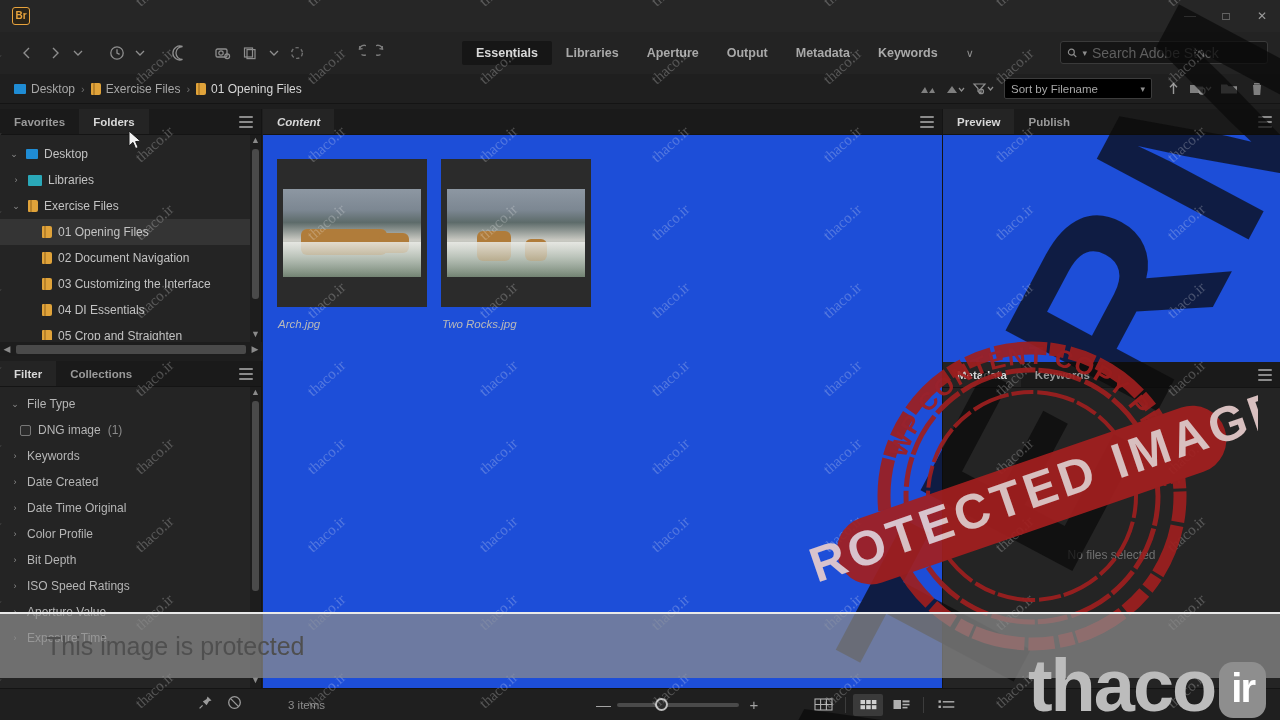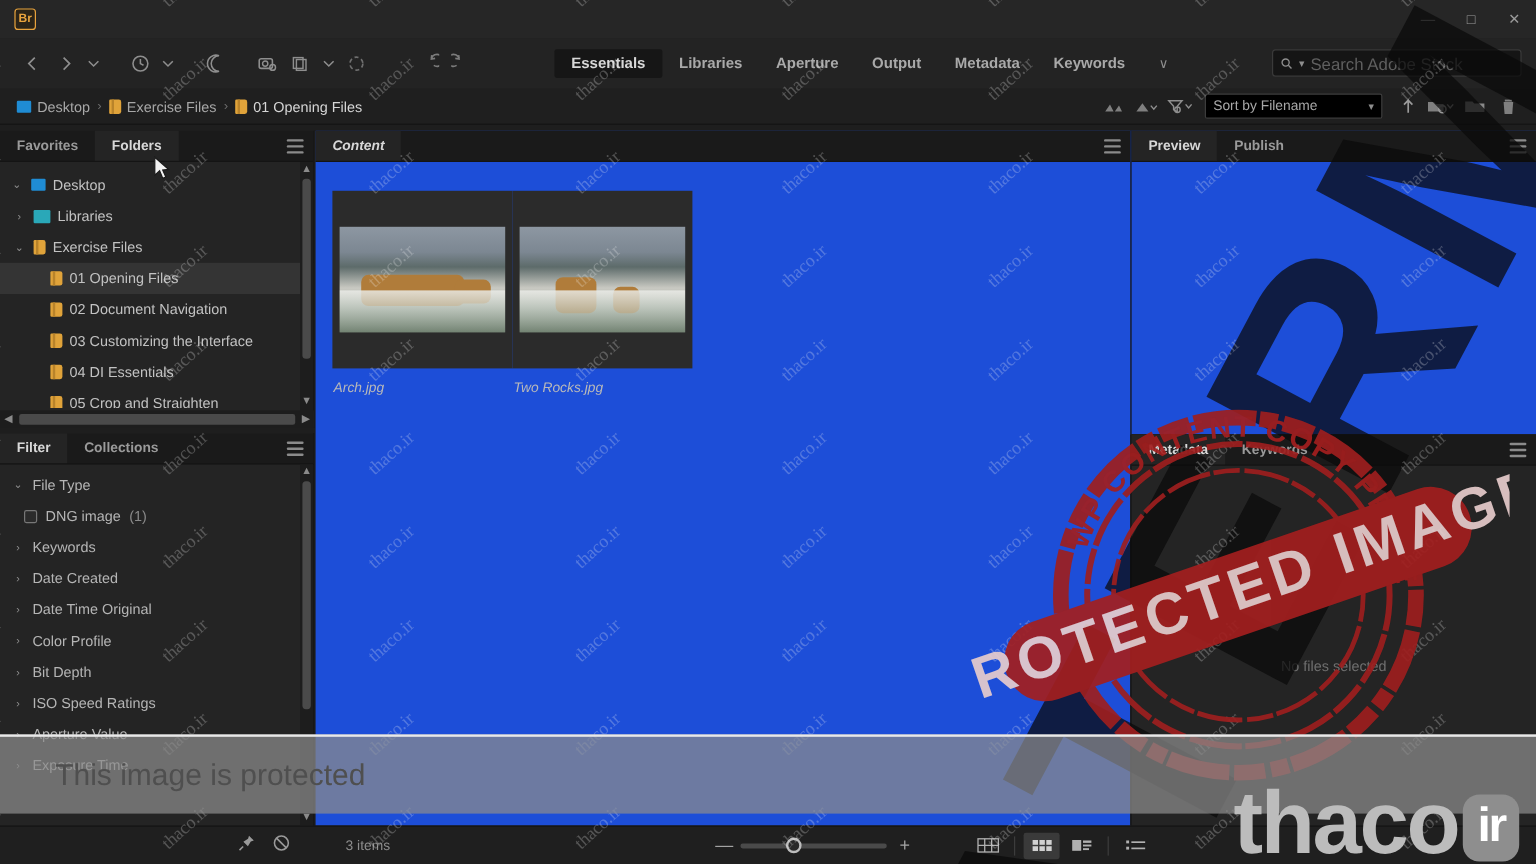--- a/index.html
+++ b/index.html
@@ -163,21 +163,21 @@
     background: #2b2b2b; display:inline-block; margin-left: 10px;
   }
   .f-count { color: #8a8a8a; }
 
   
   #content-panel {
     position: absolute; left: 263px; top: 109px; right: 338px; bottom: 32px;
     background: #1d4ed8;
     font-style: italic;
   }
-  .thumbs { display: flex; padding: 24px 0 0 14px; }
+  .thumbs { display: flex; padding: 24px 0 0 14px; gap: 14px; }
   .thumb-cell { width: 150px; }
   .thumb-box {
     width: 150px; height: 148px; background: #2b2b2b;
     display: flex; align-items: center; justify-content: center; position: relative;
   }
   .thumb-img {
     width: 138px; height: 88px; position: relative; overflow: hidden;
     background: linear-gradient(180deg,#8d97a2 0%,#7c8792 24%,#5d6b6a 38%,#c9c9c2 58%,#9aa79c 78%,#6d7a6d 100%);
   }
   .rock {

